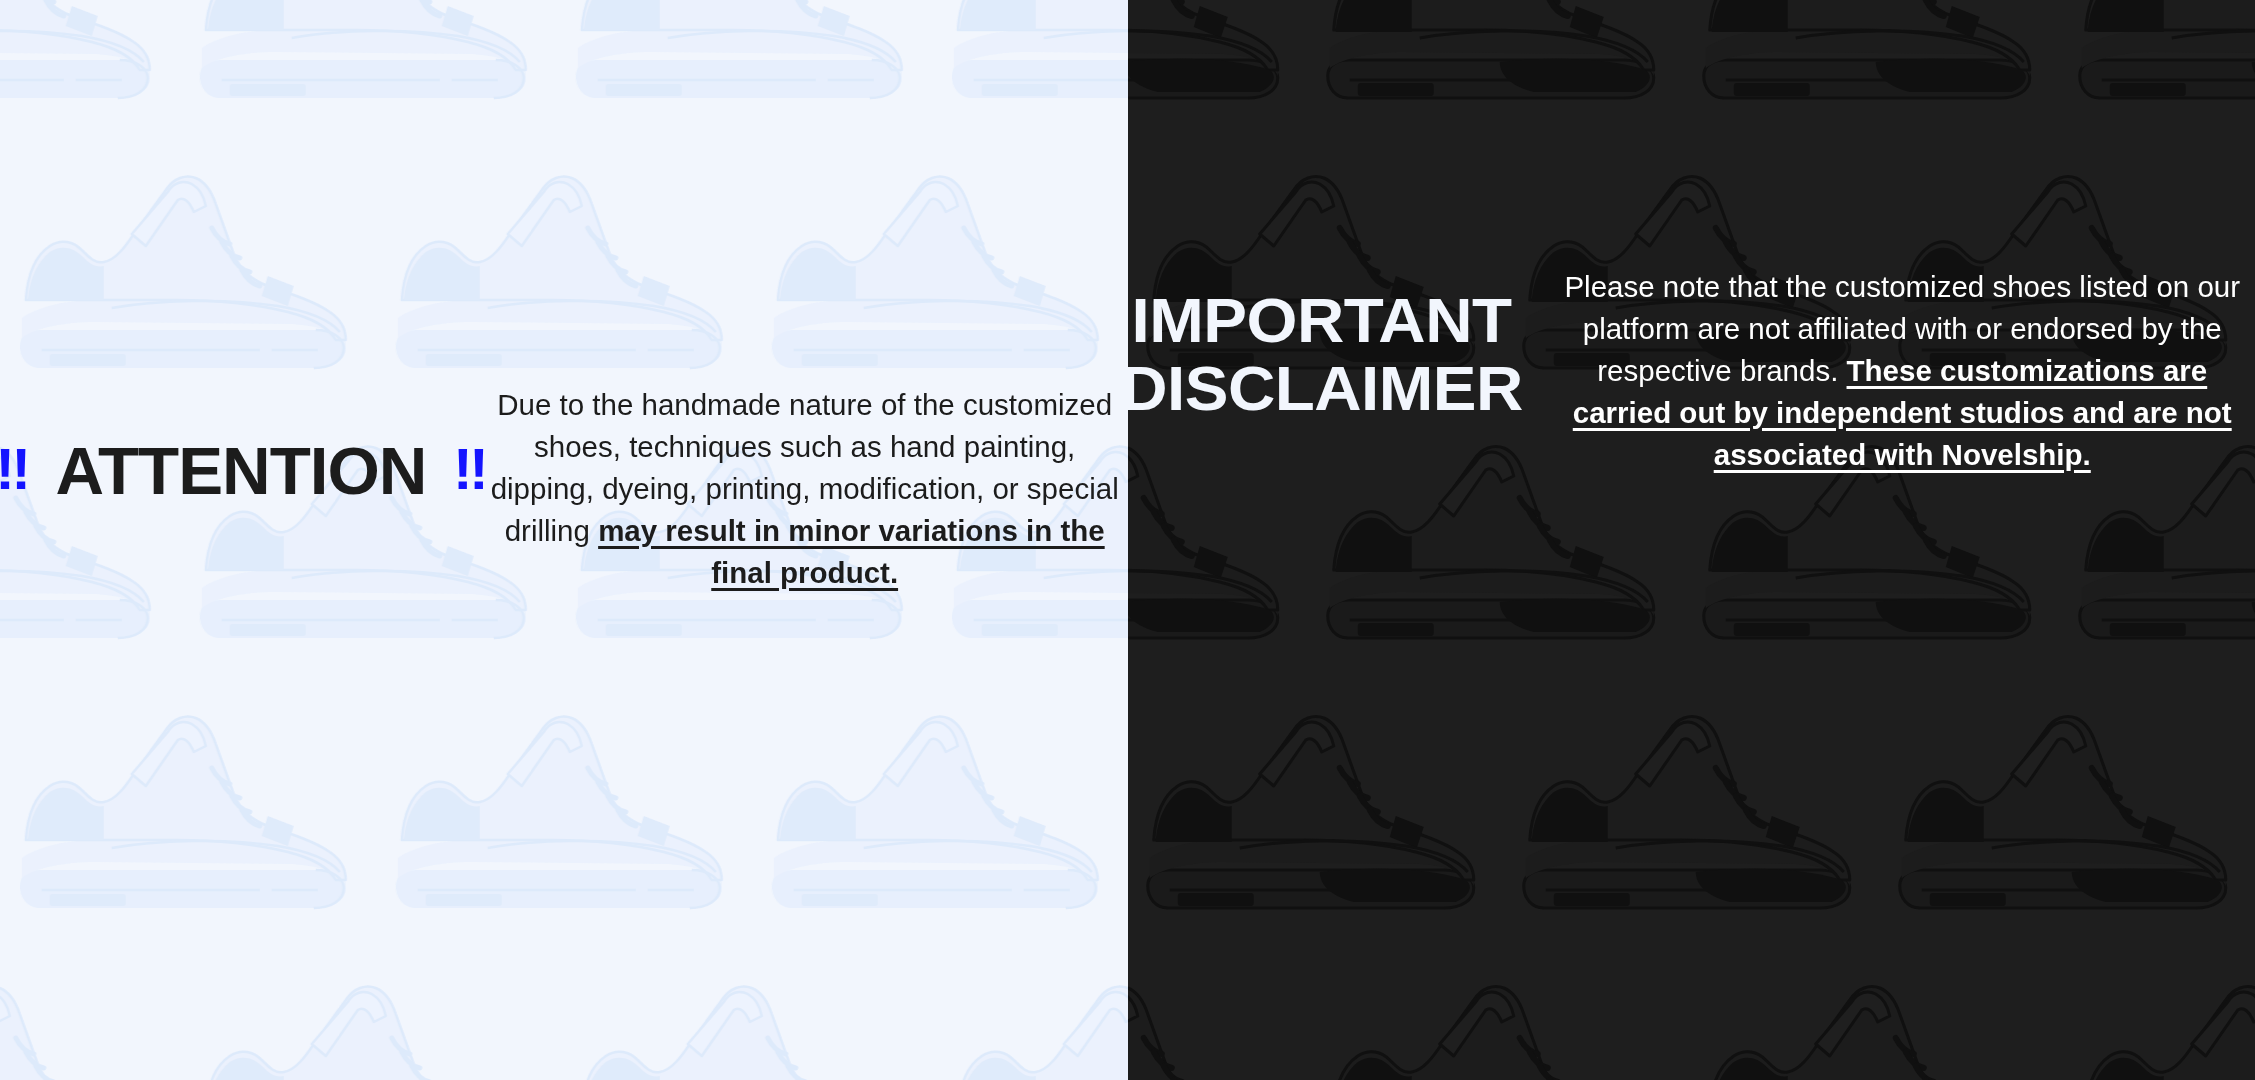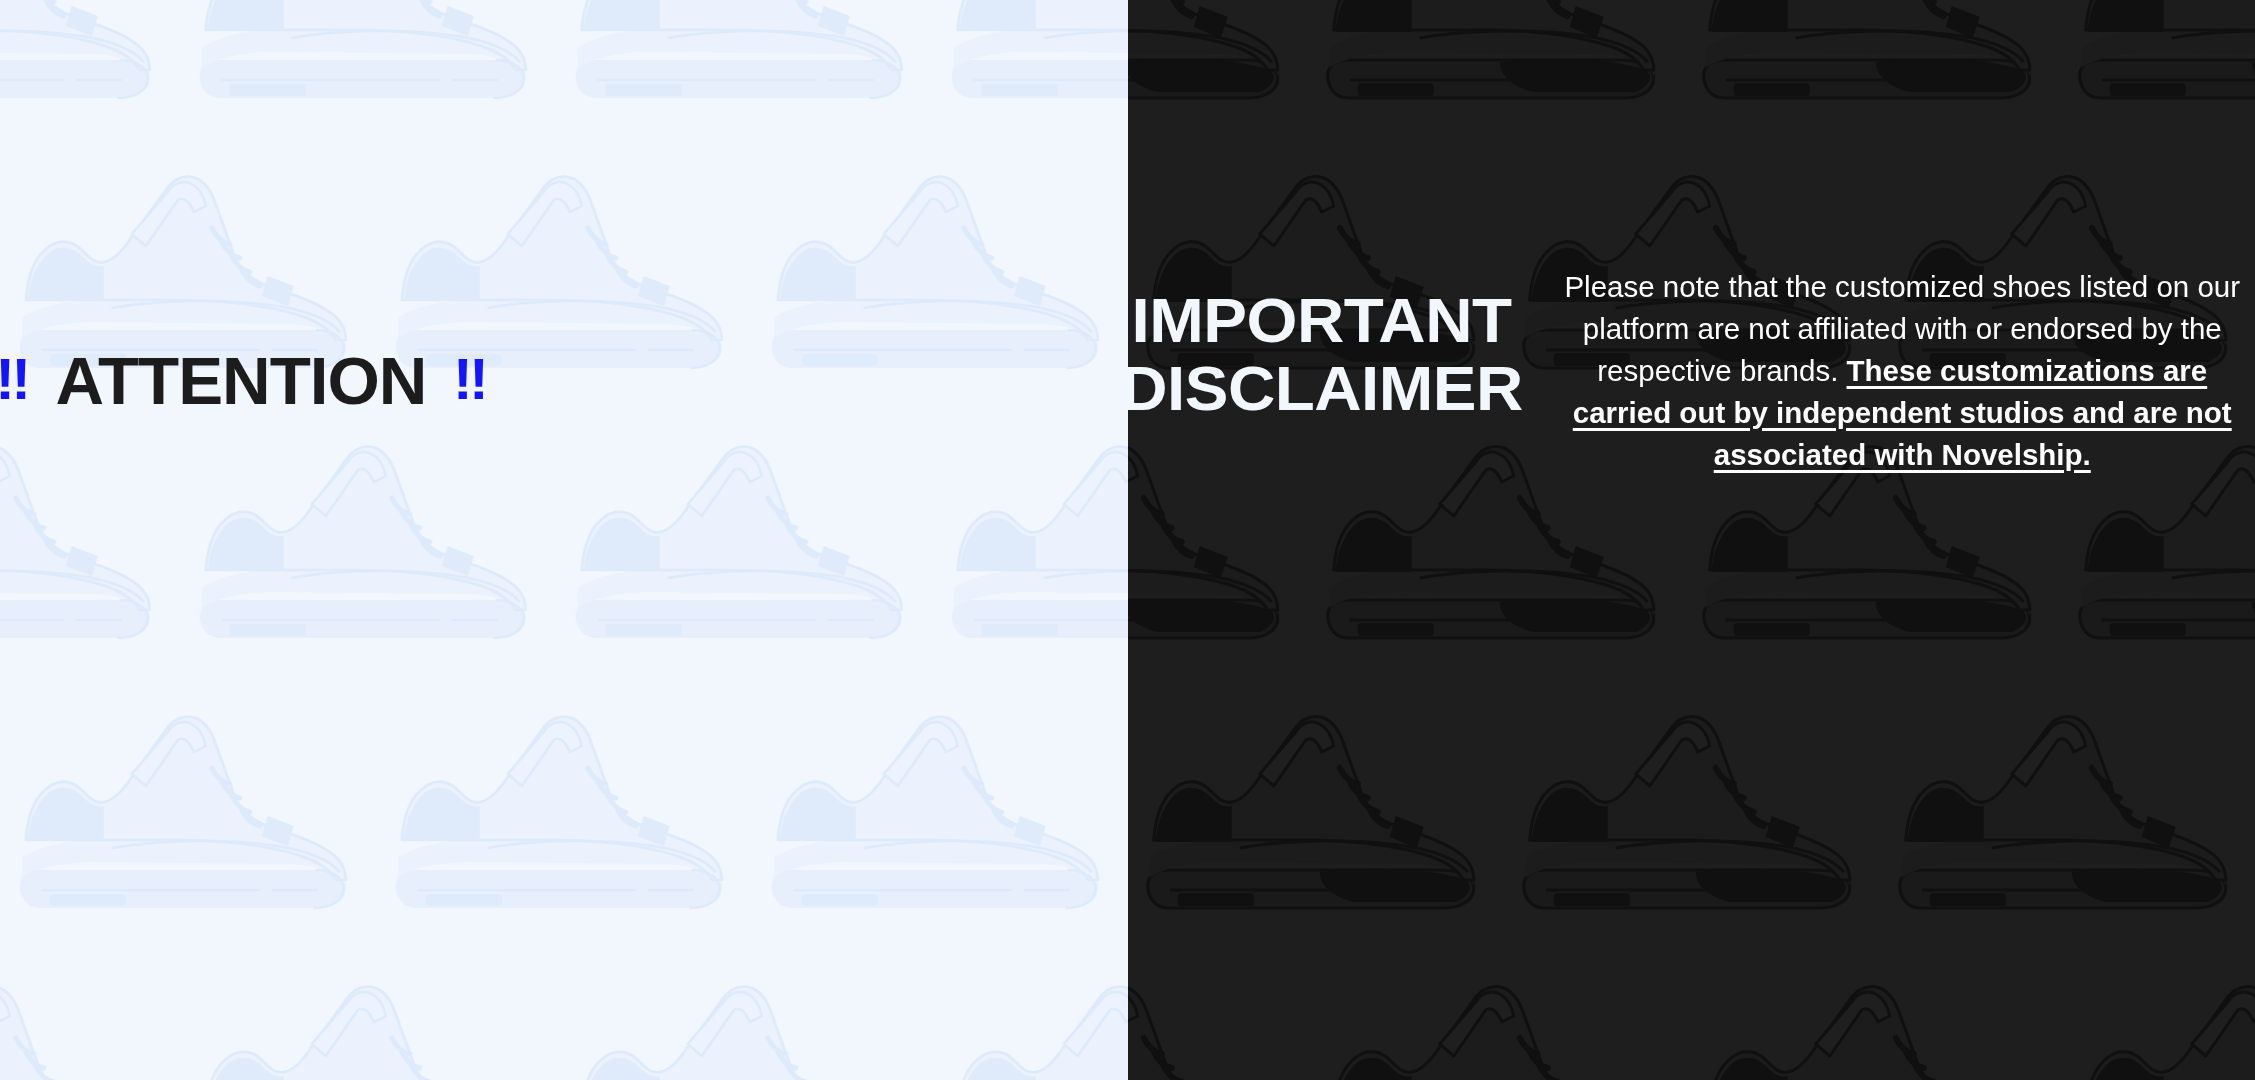--- a/index.html
+++ b/index.html
@@ -186,20 +186,23 @@
     </svg>
 
     <div class="panel-content">
 
       <h1 class="heading-attention">
         <span class="bangs">‼</span>
         <span class="heading-attention-word">ATTENTION</span>
         <span class="bangs">‼</span>
       </h1>
 
+      <p class="body-left">
+        <span>Due to the handmade nature of the customized shoes, techniques such as hand painting, dipping, dyeing, printing, modification, or special drilling </span><span class="emph">may result in minor variations in the final product.</span>
+      </p>
 
     </div>
   </section>
 
   <section class="panel panel-right">
 
     <svg class="pattern" viewBox="0 0 1128 1080" preserveAspectRatio="xMidYMid slice" aria-hidden="true">
       <defs>
         <g id="sneakerDark">
 

